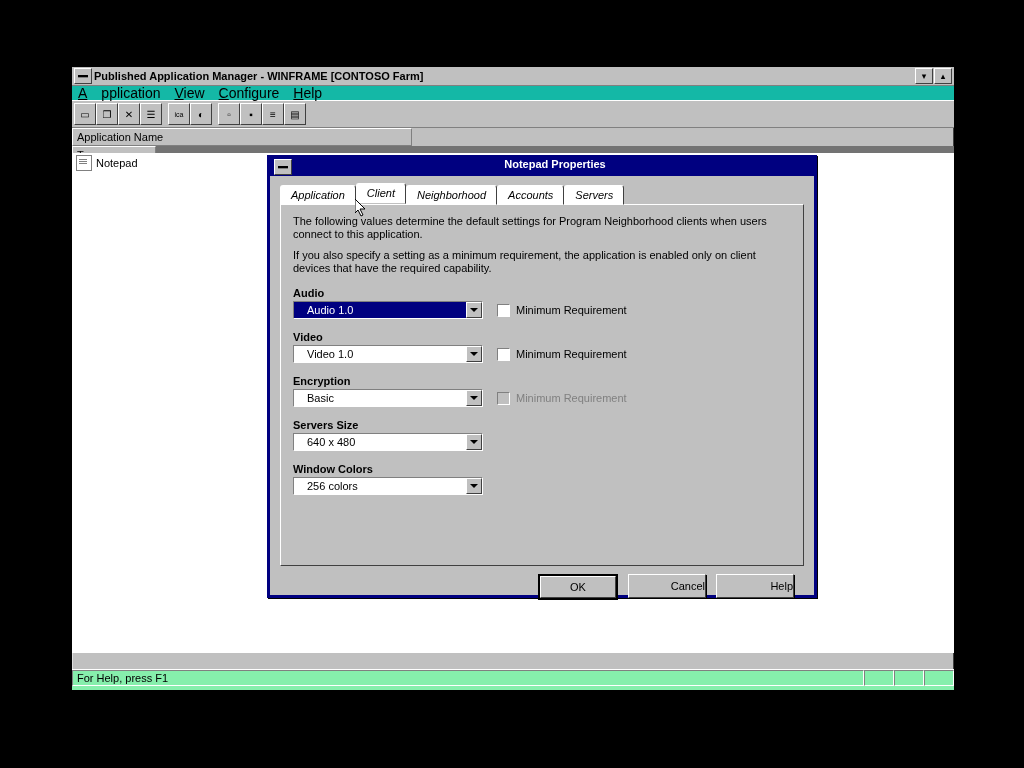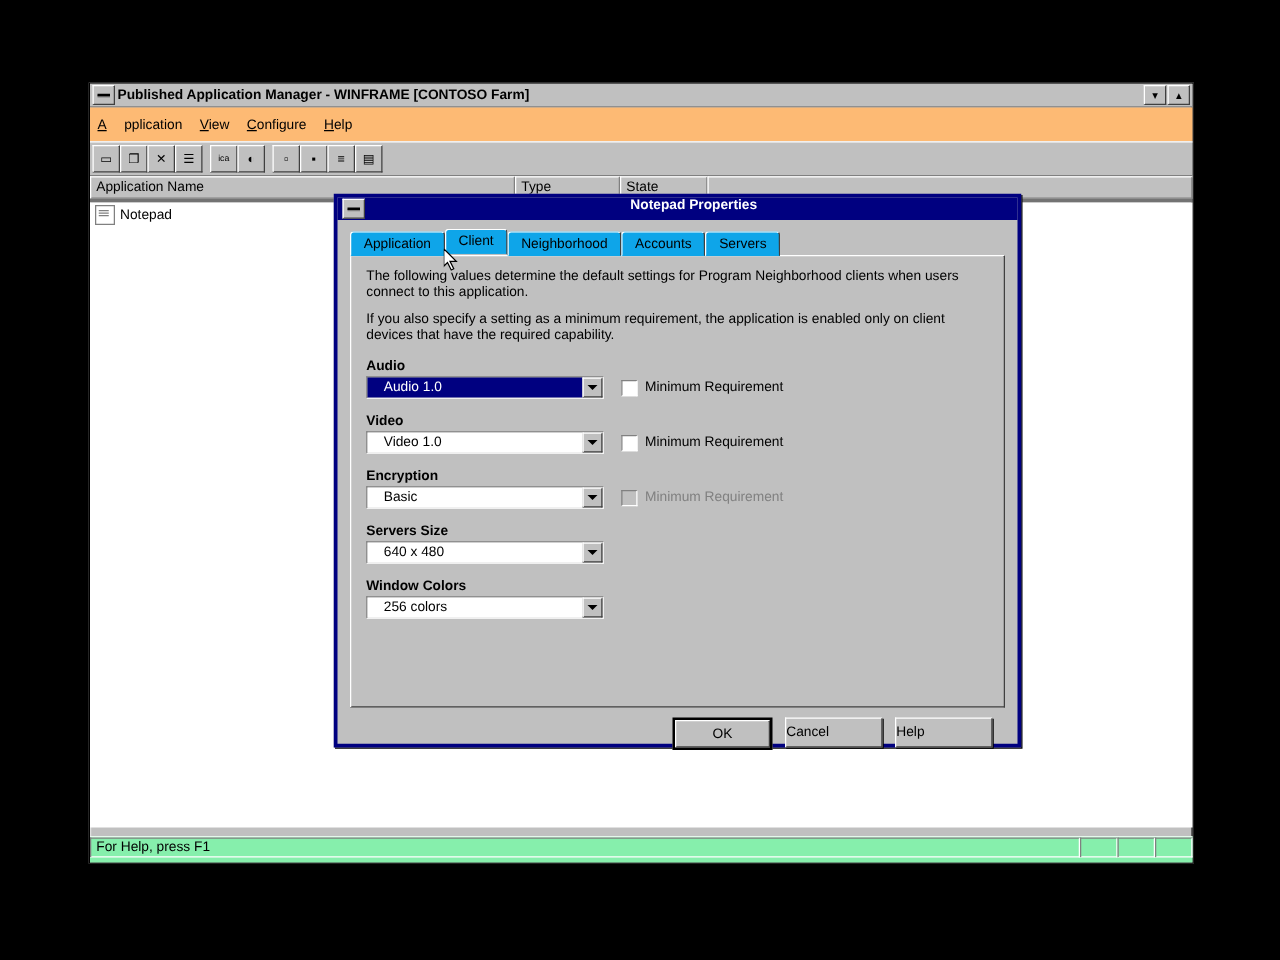--- a/index.html
+++ b/index.html
@@ -67,26 +67,26 @@
     border: 1px solid;
     border-color: #fff #404040 #404040 #fff;
     margin-left: 1px;
     display: flex;
     align-items: center;
     justify-content: center;
     font-size: 9px;
   }
   
   .menubar {
-    height: 27px;
-    background: #fdba74;
+    height: 14px;
+    background: #14b8a6;
     display: flex;
     align-items: center;
     padding: 0 6px;
-    font-size: 11px;
+    font-size: 14px;
   }
   .menubar span {
     margin-right: 14px;
     color: #000;
   }
   .menubar span u { text-decoration: underline; }
   
   .toolbar {
     height: 26px;
     background: #c0c0c0;
@@ -106,21 +106,22 @@
     display: flex;
     align-items: center;
     justify-content: center;
     font-size: 10px;
   }
   .tgap { width: 6px; }
   
   .colheaders {
     height: 18px;
     display: flex;
-    border-bottom: 3px solid #737373;
+    border-bottom: 7px solid #737373;
+    flex-direction: column;
   }
   .colh {
     box-sizing: border-box;
     height: 18px;
     background: #c0c0c0;
     border: 1px solid;
     border-color: #fff #808080 #808080 #fff;
     padding: 2px 4px;
     font-size: 11px;
   }
@@ -206,28 +207,29 @@
   
   .tabs {
     display: flex;
     align-items: flex-end;
     height: 20px;
     position: relative;
     z-index: 2;
   }
   .tab {
     padding: 3px 10px 3px 10px;
-    background: #0ea5e9;
+    background: #ffffff;
     border: 1px solid;
     border-color: #fff #404040 transparent #fff;
     border-radius: 3px 3px 0 0;
     font-size: 11px;
     margin-right: 0px;
     position: relative;
     top: 1px;
+    font-style: italic;
   }
   .tab.active {
     top: 0;
     padding-bottom: 4px;
     border-bottom: 1px solid #c0c0c0;
     z-index: 3;
   }
   .tabpanel {
     border: 1px solid;
     border-color: #fff #404040 #404040 #fff;
@@ -315,21 +317,21 @@
   }
   .btn {
     width: 76px;
     height: 22px;
     background: #c0c0c0;
     border: 1px solid;
     border-color: #fff #404040 #404040 #fff;
     box-shadow: 1px 1px 0 #000;
     display: flex;
     align-items: center;
-    justify-content: flex-start;
+    justify-content: flex-end;
     font-size: 11px;
   }
   .btn.default {
     border: 2px solid #000;
     box-shadow: none;
   }
   .btn.default .inner {
     width: 100%; height: 100%;
     border: 1px solid;
     border-color: #fff #404040 #404040 #fff;

